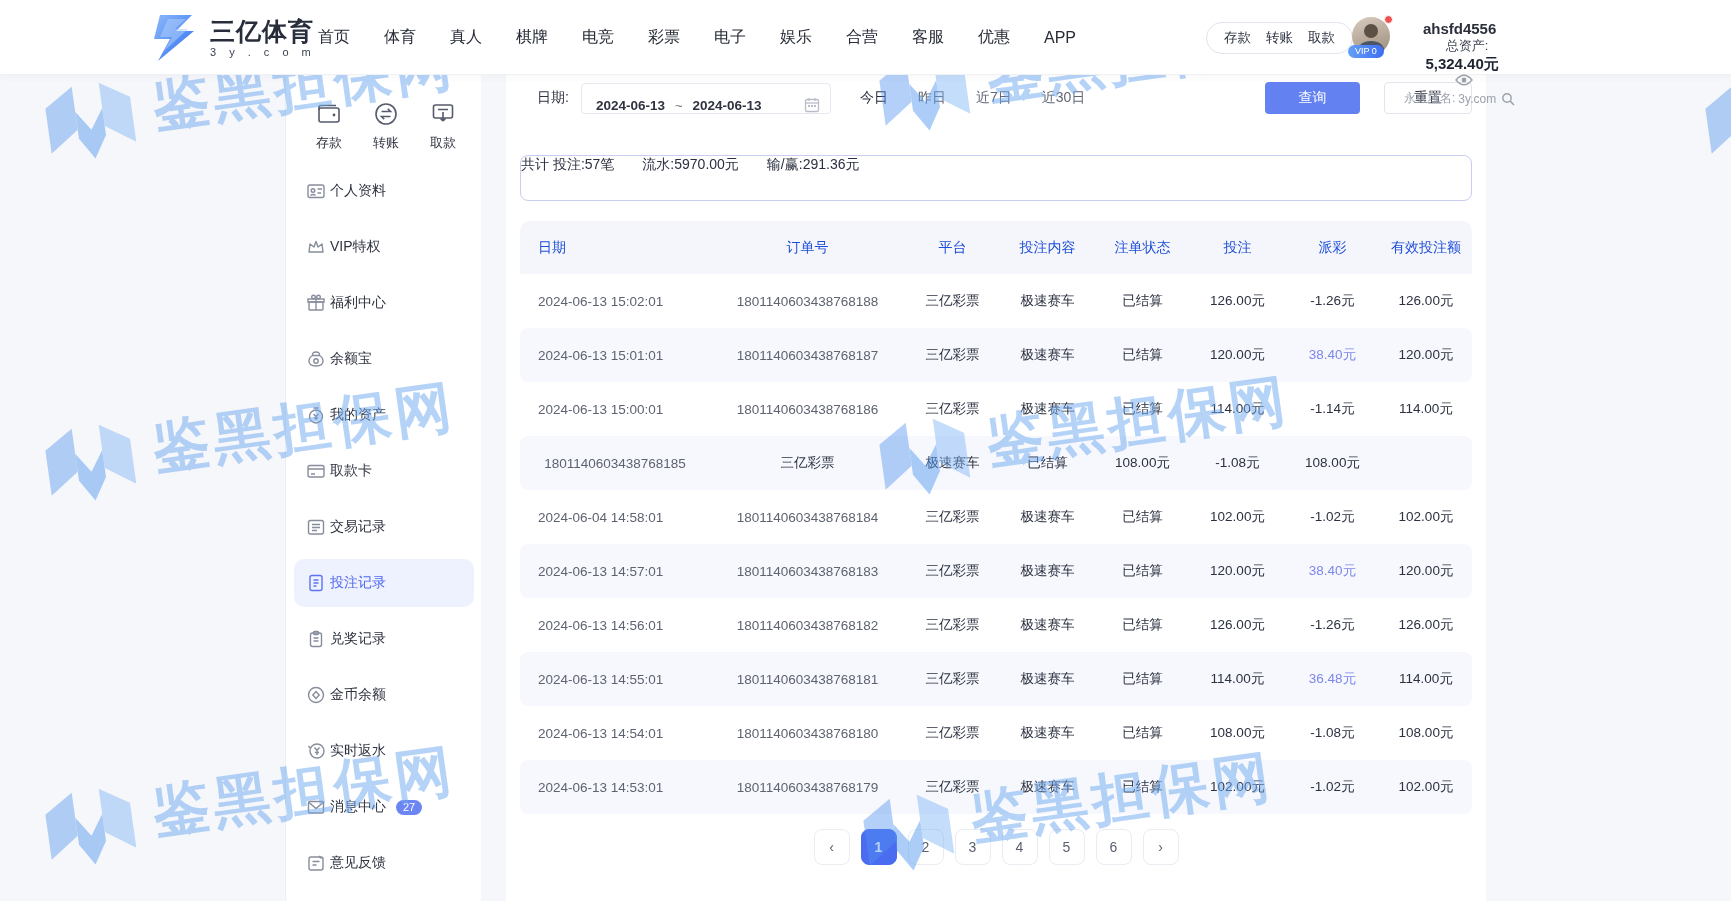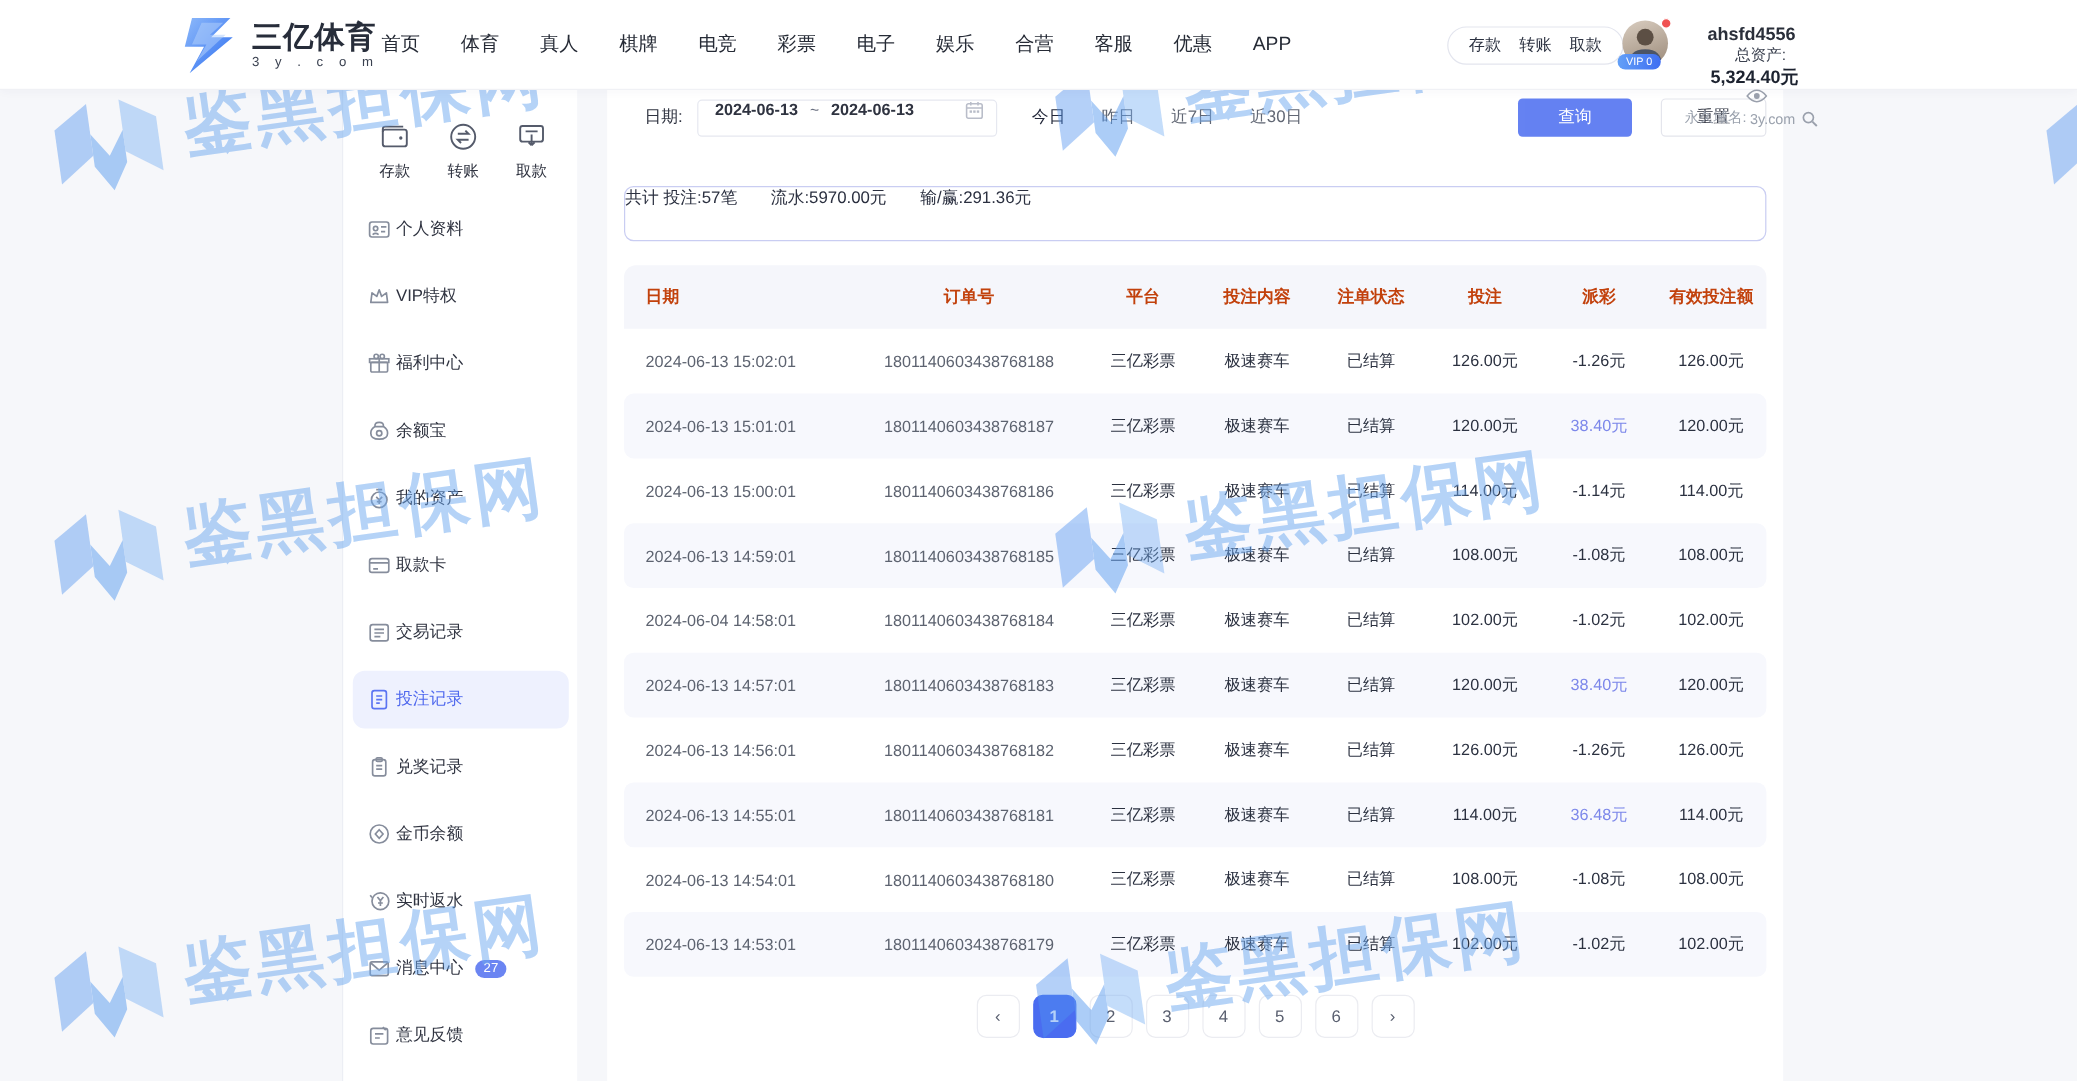--- a/index.html
+++ b/index.html
@@ -68,21 +68,21 @@
     margin-left:6px; background:#6b85f2; color:#fff; font-size:11px;
     padding:1px 7px 2px; border-radius:9px;
   }
 
   
   .content-panel { position:absolute; left:506px; top:75px; width:980px; height:826px; background:#fff; z-index:1; }
   .filter-row { position:absolute; left:31px; top:6px; width:935px; height:34px; display:flex; align-items:center; }
   .date-label { font-size:14px; color:#2f3340; margin-right:12px; }
   .date-box {
     width:250px; height:31px; background:#fff; border:1px solid #e6e8f0; border-radius:4px;
-    display:flex; align-items:flex-start; padding:0 10px 0 14px; cursor:pointer;
+    display:flex; align-items:flex-end; padding:0 10px 0 14px; cursor:pointer;
   }
   .date-box .dval { font-size:13.5px; color:#2f3340; font-weight:600; }
   .date-box .tilde { margin:0 10px; color:#6a7080; font-size:13px; }
   .date-box .cal { margin-left:auto; display:inline-flex; }
   .quick-dates { display:flex; align-items:center; margin-left:14px; }
   .qd { font-size:14px; color:#616774; padding:0 15px; cursor:pointer; white-space:nowrap; }
   .qd:first-child { color:#23283a; }
   .btn-search {
     margin-left:auto; width:95px; height:32px; background:#4a6cf0; border:none; border-radius:4px;
     color:#fff; font-size:14px; cursor:pointer; opacity:.85;
@@ -96,21 +96,21 @@
     border:1px solid #c9cdf2; border-radius:8px; background:#fff;
     display:flex; align-items:flex-start; gap:28px;
   }
   .summary-box span { font-size:14px; color:#2b3040; }
 
   .table { position:absolute; left:14px; top:146px; width:952px; }
   .trow { display:grid; grid-template-columns:190px 195px 95px 95px 95px 95px 95px 92px; height:54px; }
   .thead { height:53px; background:#f5f6fb; border-radius:10px 10px 0 0; }
   .trow > div { display:flex; align-items:center; justify-content:center; font-size:13.5px; color:#2b3140; white-space:nowrap; }
   .trow > .c-date { justify-content:flex-start; padding-left:18px; }
-  .thead > div { font-weight:700; color:#c2410c; font-size:14px; }
+  .thead > div { font-weight:400; color:#1d4ed8; font-size:14px; }
   .tbody .trow:nth-child(even) { background:#f7f8fd; border-radius:8px; }
   .tbody .c-date, .tbody .c-order { color:#5d6370; }
   .c-payout[data-tone="pos"] { color:#7c87ea; }
 
   .pagination { position:absolute; left:14px; top:754px; width:952px; display:flex; justify-content:center; gap:11px; }
   .pg {
     width:36px; height:36px; border:1px solid #ebecf1; background:#fff; border-radius:8px;
     font-size:14px; color:#5a6070; cursor:pointer; display:flex; align-items:center; justify-content:center;
   }
   .pg[data-active="true"] { background:#4a6cf0; border-color:#4a6cf0; color:#fff; font-weight:700; }
@@ -283,21 +283,20 @@
         <div class="c-date">2024-06-13 15:00:01</div>
         <div class="c-order">1801140603438768186</div>
         <div class="c-plat">三亿彩票</div>
         <div class="c-cont">极速赛车</div>
         <div class="c-status">已结算</div>
         <div class="c-bet">114.00元</div>
         <div class="c-payout" data-tone="neg">-1.14元</div>
         <div class="c-valid">114.00元</div>
       </div>
         <div class="trow">
-        <div class="c-date">2024-06-13 14:59:01</div>
         <div class="c-order">1801140603438768185</div>
         <div class="c-plat">三亿彩票</div>
         <div class="c-cont">极速赛车</div>
         <div class="c-status">已结算</div>
         <div class="c-bet">108.00元</div>
         <div class="c-payout" data-tone="neg">-1.08元</div>
         <div class="c-valid">108.00元</div>
       </div>
         <div class="trow">
         <div class="c-date">2024-06-04 14:58:01</div>

